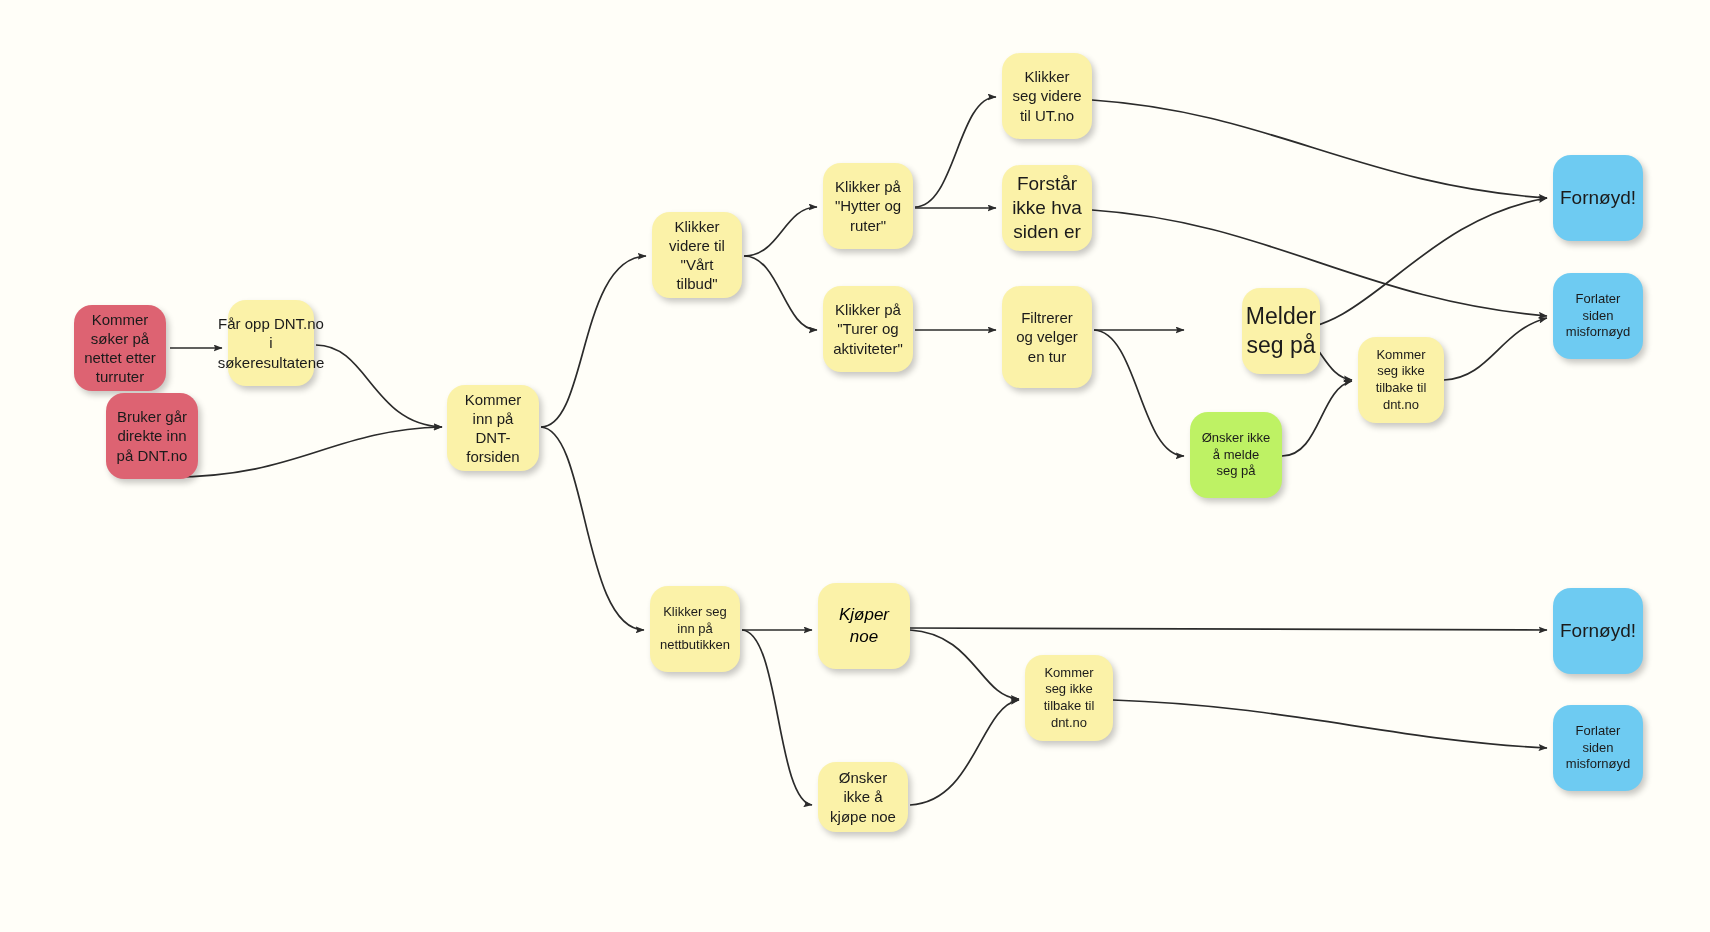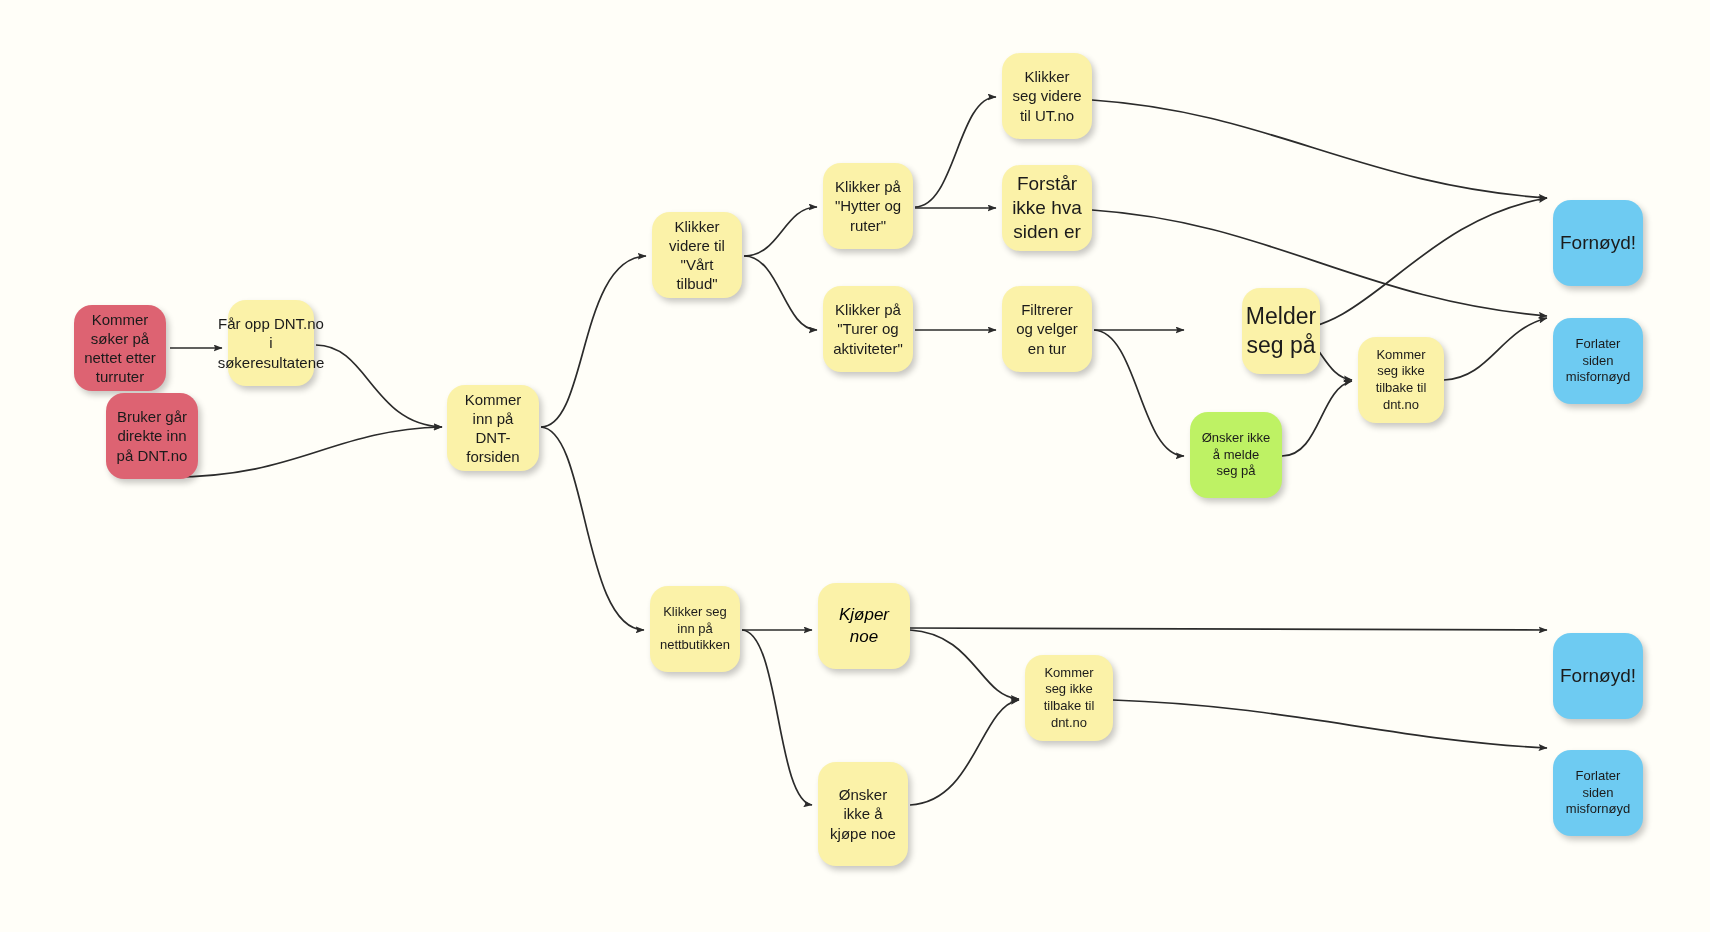--- a/index.html
+++ b/index.html
@@ -32,21 +32,21 @@
     text-align: center;
     color: #1b1b1b;
     line-height: 1.28;
     padding: 4px 6px;
     box-shadow: 3px 4px 6px rgba(0,0,0,0.22);
     background: #fbf2a8;
     border-radius: 18px;
   }
   .note.yellow { background: #fbf2a8; }
   .note.red    { background: #dd6372; }
-  .note.blue   { background: #6ecbf2; margin-top: 45px; }
+  .note.blue   { background: #6ecbf2; }
   .note .txt {
     display: block;
     white-space: pre-line;
   }
 </style>
 </head>
 <body>
 
 <div id="canvas">
   <svg id="edges" viewBox="0 0 1710 932" xmlns="http://www.w3.org/2000/svg">
@@ -123,21 +123,21 @@
       <div class="note yellow" style="left: 1002px; top: 53px; width: 90px; height: 86px; font-size: 15px; background: rgb(251, 242, 168); color: rgb(27, 27, 27);">
         <span class="txt">Klikker
 seg videre
 til UT.no</span>
       </div>
       <div class="note yellow" style="left: 1002px; top: 165px; width: 90px; height: 86px; font-size: 19px; background: rgb(251, 242, 168); color: rgb(27, 27, 27);">
         <span class="txt">Forstår
 ikke hva
 siden er</span>
       </div>
-      <div class="note yellow" style="left: 1002px; top: 286px; width: 90px; height: 86px; font-size: 15px; background: rgb(251, 242, 168); color: rgb(27, 27, 27);">
+      <div class="note yellow" style="left: 1002px; top: 286px; width: 90px; height: 102px; font-size: 15px; background: rgb(251, 242, 168); color: rgb(27, 27, 27);">
         <span class="txt">Filtrerer
 og velger
 en tur</span>
       </div>
       <div class="note yellow" style="left: 1242px; top: 288px; width: 78px; height: 86px; font-size: 23px; background: rgb(251, 242, 168); color: rgb(27, 27, 27);">
         <span class="txt">Melder
 seg på</span>
       </div>
       <div class="note yellow" style="left: 1190px; top: 412px; width: 92px; height: 86px; font-size: 13px; background: #bef264; color: rgb(27, 27, 27);">
         <span class="txt">Ønsker ikke
@@ -160,21 +160,21 @@
       </div>
       <div class="note yellow" style="left: 650px; top: 586px; width: 90px; height: 86px; font-size: 13px; background: rgb(251, 242, 168); color: rgb(27, 27, 27);">
         <span class="txt">Klikker seg
 inn på
 nettbutikken</span>
       </div>
       <div class="note yellow" style="left: 818px; top: 583px; width: 92px; height: 86px; font-size: 17px; background: rgb(251, 242, 168); color: #000000; font-style: italic;">
         <span class="txt">Kjøper
 noe</span>
       </div>
-      <div class="note yellow" style="left: 818px; top: 762px; width: 90px; height: 104px; font-size: 15px; background: rgb(251, 242, 168); color: rgb(27, 27, 27);">
+      <div class="note yellow" style="left: 818px; top: 762px; width: 90px; height: 70px; font-size: 15px; background: rgb(251, 242, 168); color: rgb(27, 27, 27);">
         <span class="txt">Ønsker
 ikke å
 kjøpe noe</span>
       </div>
       <div class="note yellow" style="left: 1025px; top: 655px; width: 88px; height: 86px; font-size: 13px; background: rgb(251, 242, 168); color: rgb(27, 27, 27);">
         <span class="txt">Kommer
 seg ikke
 tilbake til
 dnt.no</span>
       </div>

